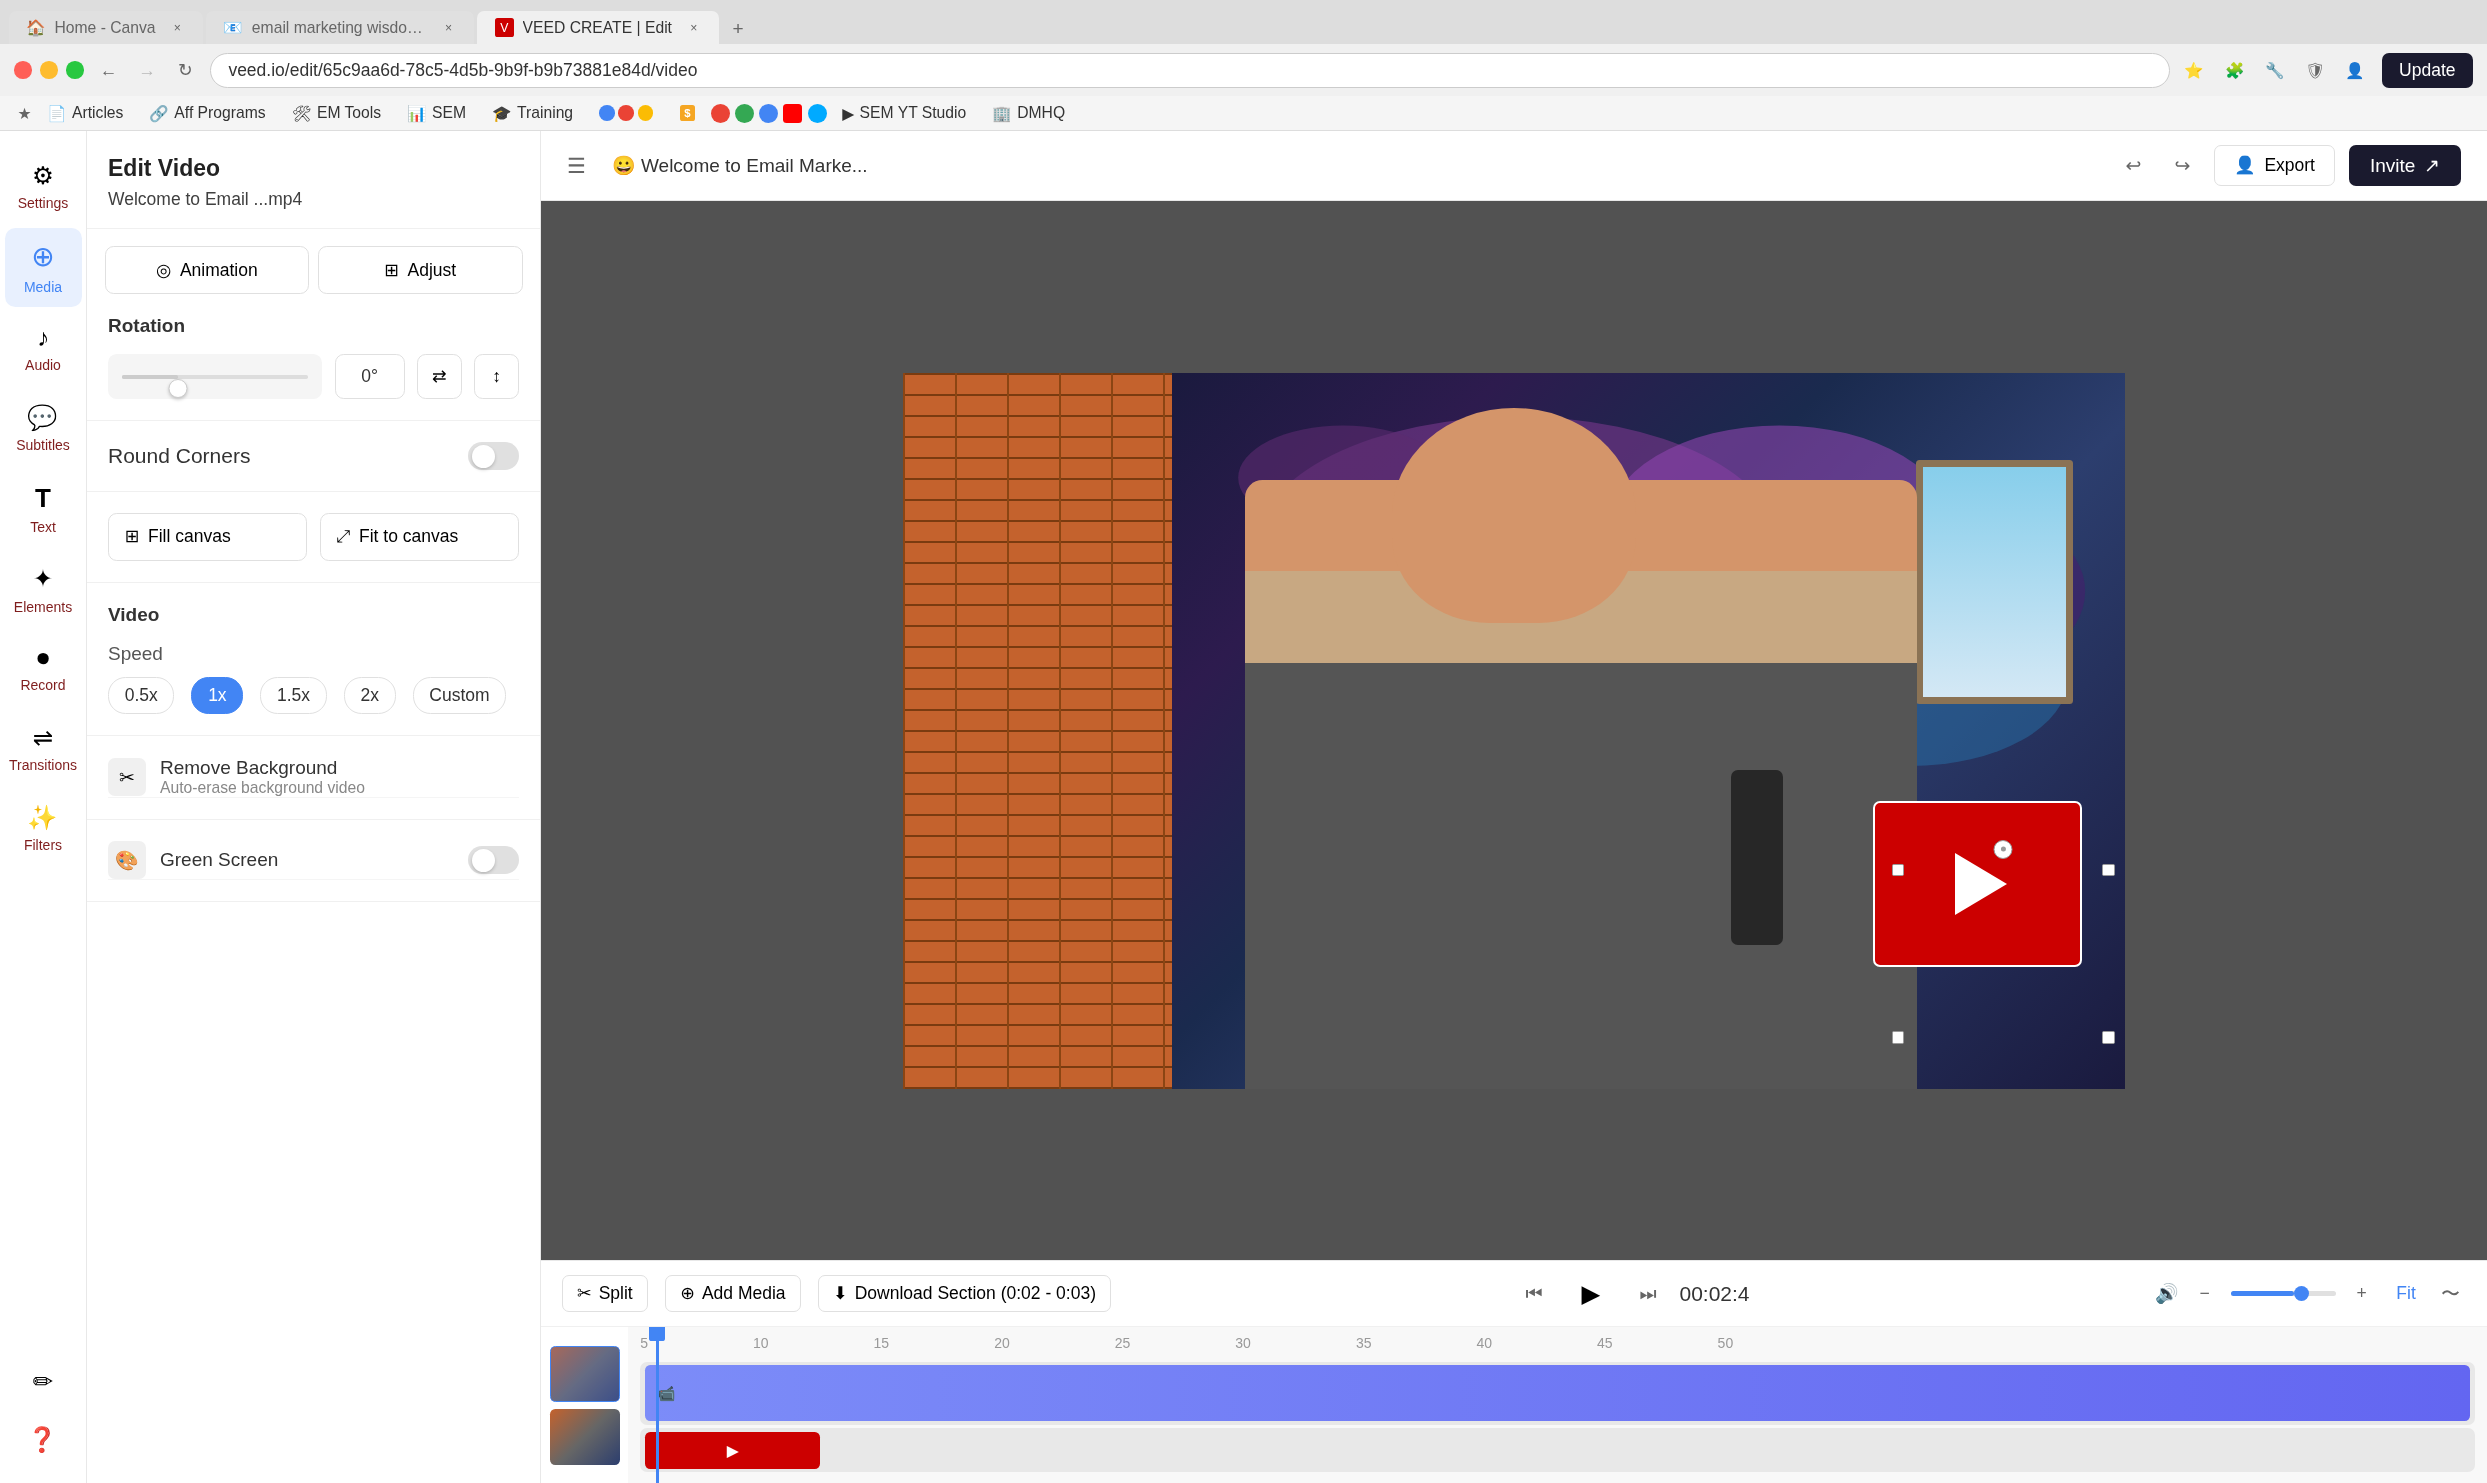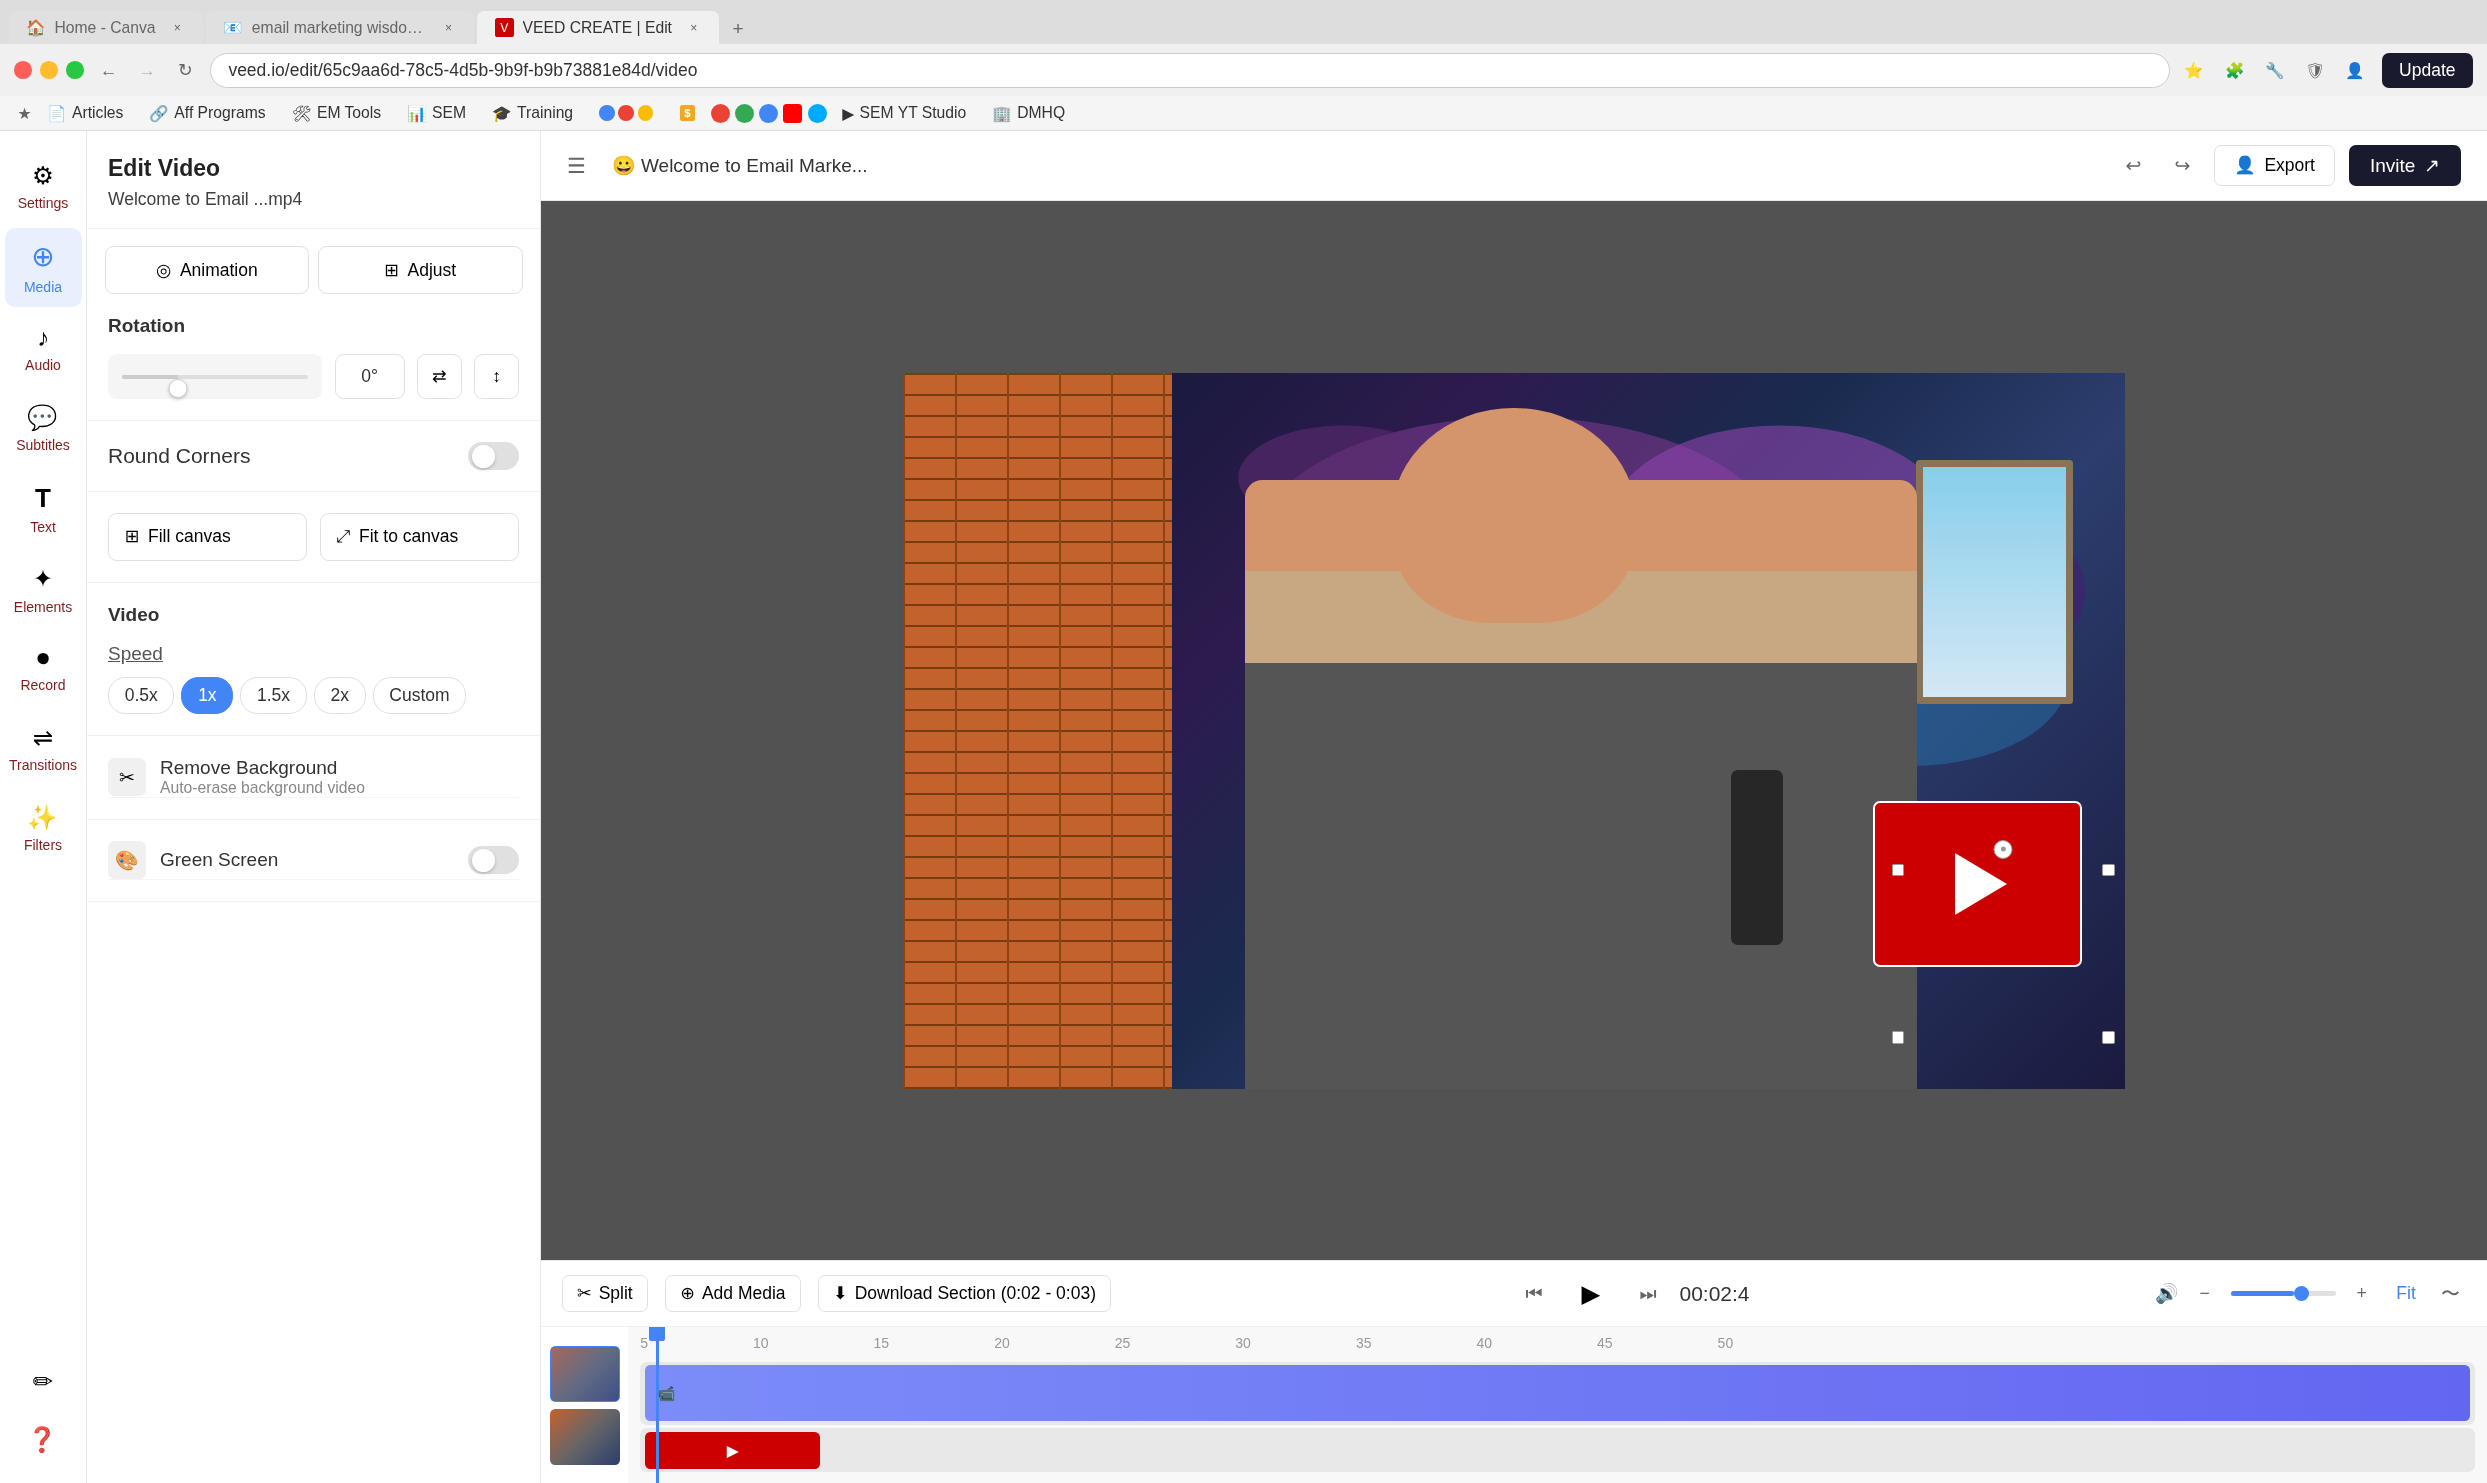--- a/index.html
+++ b/index.html
@@ -69,22 +69,22 @@
     .toggle { width: 51px; height: 28px; background: #e0e0e0; border-radius: 14px; position: relative; cursor: pointer; }
     .toggle.off .toggle-thumb { left: 3.5px; background: white; }
     .toggle-thumb { width: 23px; height: 23px; border-radius: 50%; position: absolute; top: 2.6px; transition: left 0.2s; box-shadow: 0 1.7px 3.5px rgba(0,0,0,0.2); }
 
     
     .canvas-btns { display: flex; gap: 12.2px; }
     .canvas-btn { flex: 1; display: flex; align-items: center; gap: 8.7px; padding: 12.2px 15.7px; border: 0.9px solid #e0e0e0; border-radius: 8.7px; cursor: pointer; font-size: 17.5px; background: white; }
 
     
     .speed-control { display: flex; align-items: center; gap: 12.2px; flex-wrap: wrap; }
-    .speed-label { font-size: 19px; color: #555; min-width: 70px; text-decoration: underline; }
-    .speed-btns { display: flex; gap: 7px; justify-content: space-between; }
+    .speed-label { font-size: 19px; color: #555; min-width: 70px; }
+    .speed-btns { display: flex; gap: 17px; justify-content: space-between; }
     .speed-btn { padding: 7px 15.7px; border: 0.9px solid #e0e0e0; border-radius: 17.5px; font-size: 17.5px; cursor: pointer; background: white; color: #333; }
     .speed-btn.active { background: #4285f4; color: white; border-color: #4285f4; }
 
     
     .feature-row { display: flex; align-items: center; padding: 19px 0; border-bottom: 0.9px solid #f5f5f5; gap: 14px; }
     .feature-icon { width: 38px; height: 38px; background: #f0f0f0; border-radius: 7px; display: flex; align-items: center; justify-content: center; font-size: 19px; }
     .feature-text { flex: 1; }
     .feature-title { font-size: 19px; color: #333; font-weight: 500; }
     .feature-subtitle { font-size: 15.7px; color: #888; }
 

